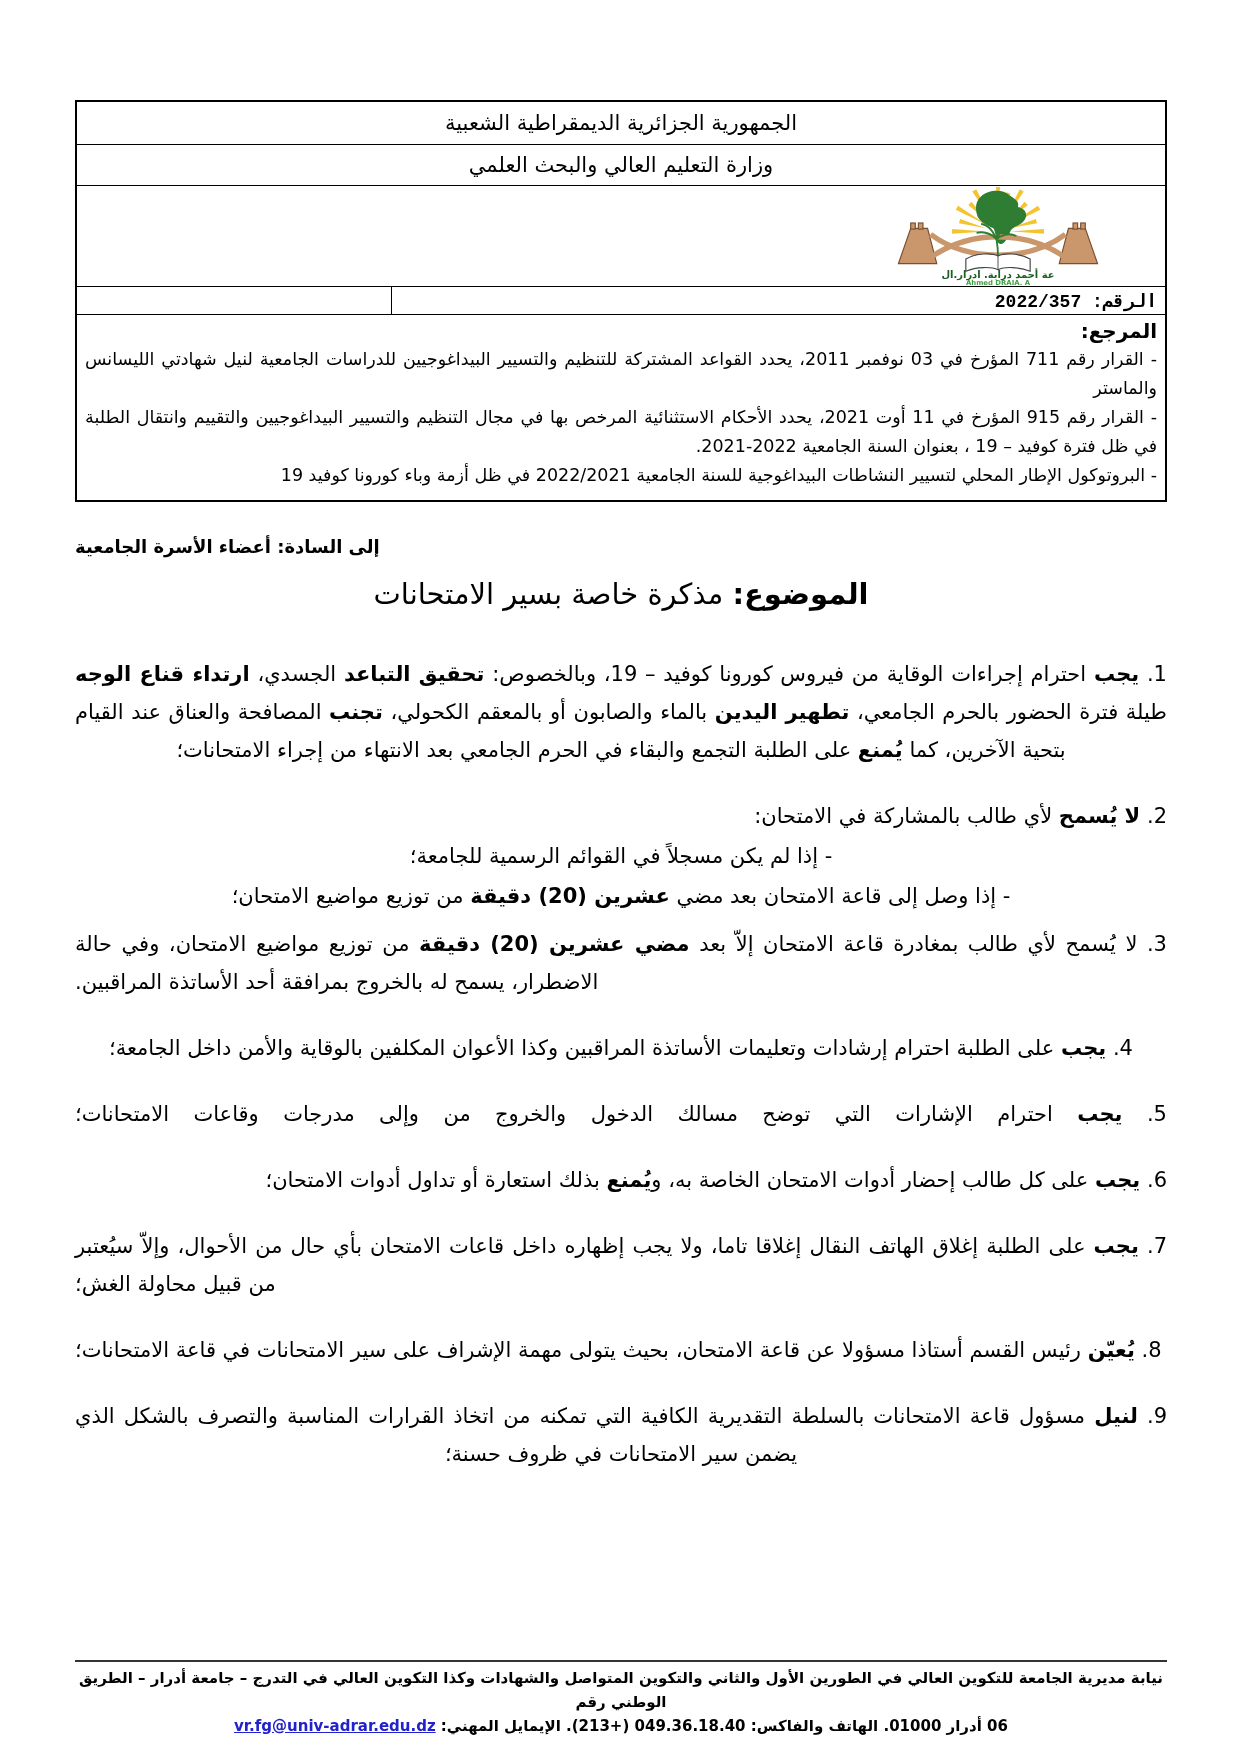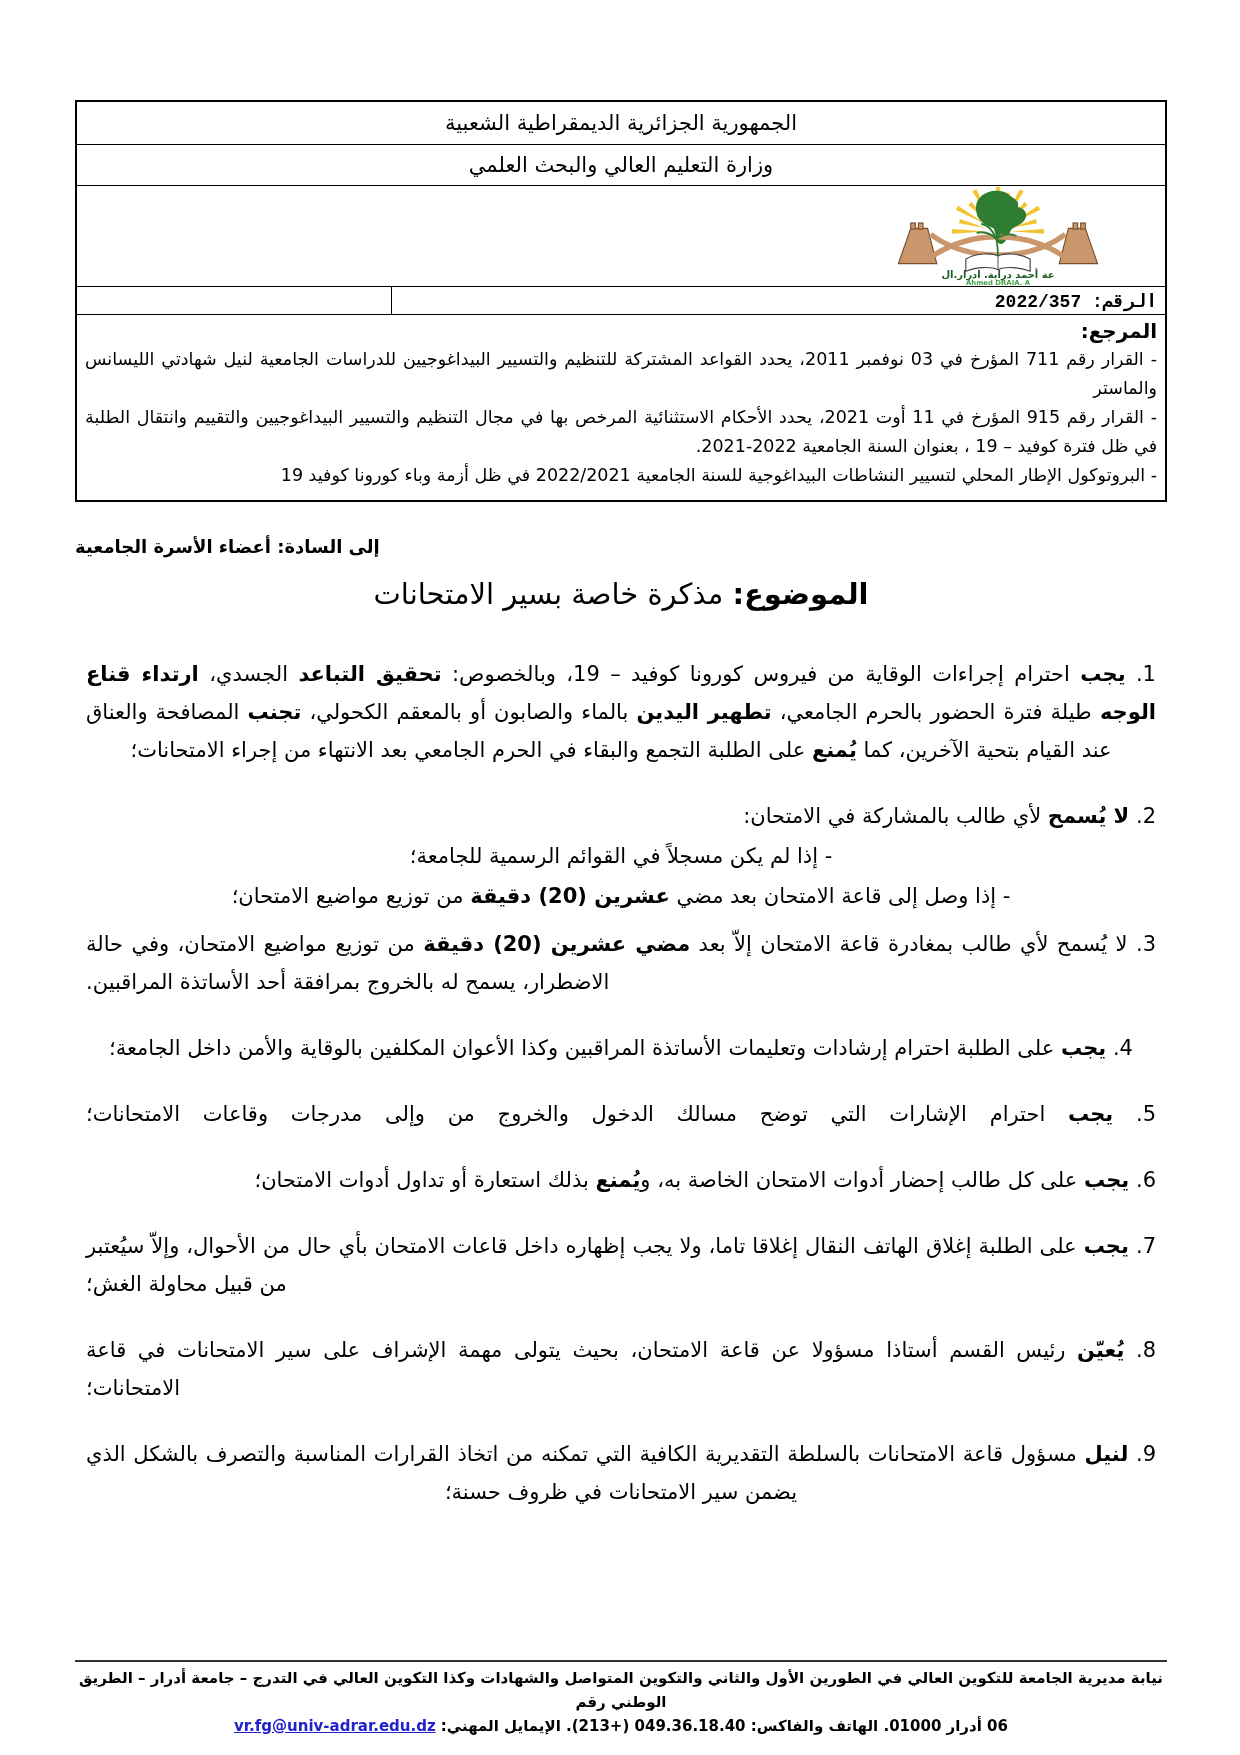--- a/index.html
+++ b/index.html
@@ -19,21 +19,21 @@
   .hdr-row4{display:flex;border-bottom:1px solid #000;height:27px;}
   .hdr-num{width:757px;border-left:1px solid #000;display:flex;align-items:center;padding:0 8px;font-size:18px;font-family:Liberation Mono, monospace;}
   .hdr-date{width:335px;display:flex;align-items:center;justify-content:center;font-size:16.5px;}
   .hdr-row5{padding:4px 8px 10px;}
   .ref-title{font-size:20px;margin:0 0 2px;}
   .ref-item{font-size:17.5px;line-height:29px;text-align:justify;margin:0;}
 
   
   .addressee{margin:34px 0 0;text-align:left;font-size:18px;}
   .subject{margin:20px 0 44px;text-align:center;font-size:29px;}
-  .items p.item{margin:0 11px 28px;font-size:21px;line-height:38px;text-align:justify;}
+  .items p.item{margin:0 0 28px;font-size:21px;line-height:38px;text-align:justify;}
   .items p.last-center{text-align-last:center;}
   .items p.last-right{text-align-last:right;}
   .items p.last-left{text-align-last:left;}
   .items p.all-justify{text-align-last:justify;}
   .items p.line-center{text-align:center;text-align-last:center;}
   .items p.tight{margin-bottom:2px;}
   .items p.small-gap{margin-bottom:10px;text-align:right;}
 
   
   .footer{position:absolute;left:75px;top:1660px;width:1092px;direction:rtl;}

